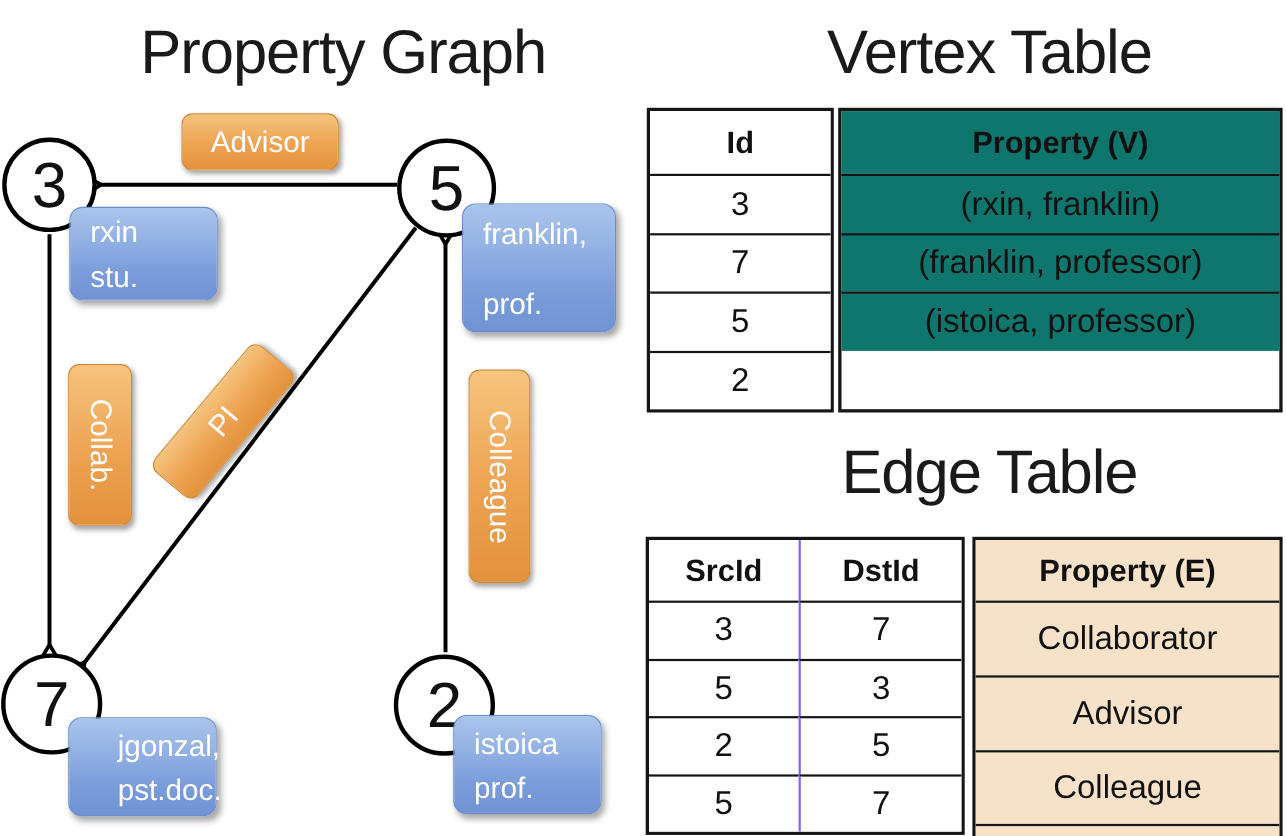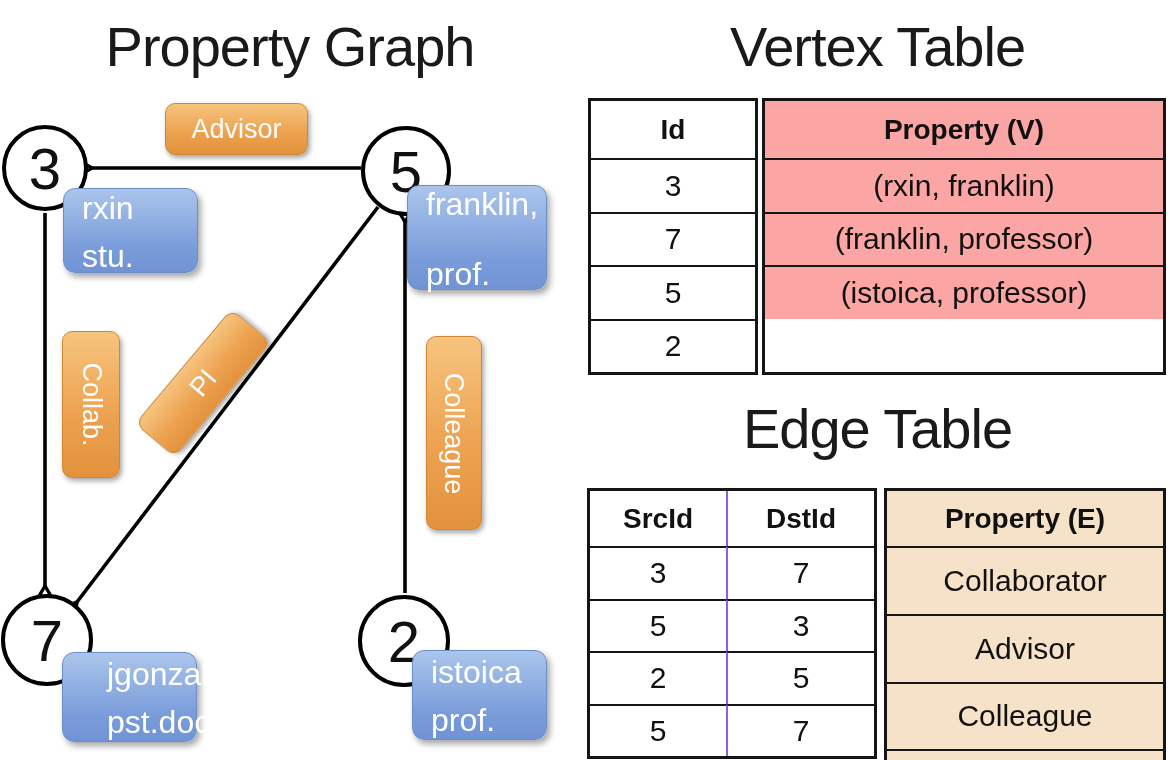--- a/index.html
+++ b/index.html
@@ -2,21 +2,21 @@
 <html><head>
 <meta charset="utf-8">
 <style>
   html,body{margin:0;padding:0;background:#fff;}
   #app{
     position:relative;width:1170px;height:760px;background:#fff;overflow:hidden;
     font-family:"Liberation Sans",sans-serif;color:#111;
   }
   .title{
     position:absolute;text-align:center;font-size:56px;font-weight:400;
-    letter-spacing:-1px;color:#1a1a1a;white-space:nowrap;
+    letter-spacing:-1px;color:#1a1a1a;white-space:nowrap;padding-left:22px;
   }
   
   .node{
     position:absolute;border:4px solid #000;border-radius:50%;background:#fff;
     display:flex;align-items:center;justify-content:center;
     font-size:58px;color:#111;z-index:2;box-sizing:border-box;
   }
   
   .elabel{
     position:absolute;border-radius:10px;z-index:3;
@@ -26,41 +26,41 @@
     display:flex;align-items:center;justify-content:center;
     color:#fff;font-size:27px;box-sizing:border-box;
   }
   .elabel .vtext{transform:rotate(90deg);white-space:nowrap;}
   
   .nprop{
     position:absolute;border-radius:12px;z-index:4;
     background:linear-gradient(#aac5ec,#7a9cda 70%,#6f93d4);
     border:1.5px solid #6b8ec9;
     box-shadow:3px 4px 6px rgba(0,0,0,0.35);
-    color:#fff;font-size:32px;line-height:1.5;
+    color:#fff;font-size:27px;line-height:1.5;
     padding:8px 10px 6px 18px;box-sizing:border-box;
     display:flex;flex-direction:column;justify-content:center;
   }
   .nprop span{display:block;white-space:nowrap;}
   
   #edges{position:absolute;left:0;top:0;z-index:1;}
   #edges line{stroke:#000;stroke-width:3.6;}
   
   .tbox{
     position:absolute;border:3px solid #151515;box-sizing:border-box;
     display:grid;background:#fff;
   }
   .cell{
     border-top:2px solid #151515;
     display:flex;align-items:center;justify-content:center;
     font-size:30px;color:#111;background:#fff;box-sizing:border-box;
   }
   .cell.r0{border-top:none;}
   .cell.hdr{font-weight:bold;font-size:28px;}
-  .cell.blue{background:#fca5a5;}
+  .cell.blue{background:#0f766e;}
   .cell.tan{background:#f6e2c9;}
   .cell.colsep{border-left:2px solid #8b5cf6;}
 </style>
 </head>
 <body>
 
 <div id="app">
 
   <div class="title" style="left:0;top:14px;width:580px;">Property Graph</div>
 
@@ -99,21 +99,21 @@
     <span>PI</span>
   </div>
   <div class="elabel" style="left:426px;top:336px;width:56px;height:194px;">
     <span class="vtext">Colleague</span>
   </div>
 
   <div class="nprop" style="left:63px;top:188px;width:135px;height:85px;">
     <span>rxin</span>
     <span>stu.</span>
   </div>
-  <div class="nprop" style="left:407px;top:185px;width:140px;height:105px;gap:22px;">
+  <div class="nprop" style="left:420px;top:185px;width:140px;height:117px;gap:22px;">
     <span>franklin,</span>
     <span>prof.</span>
   </div>
   <div class="nprop" style="left:62px;top:652px;width:135px;height:90px;padding-left:44px;">
     <span>jgonzal,</span>
     <span>pst.doc.</span>
   </div>
   <div class="nprop" style="left:412px;top:650px;width:135px;height:90px;">
     <span>istoica</span>
     <span>prof.</span>

